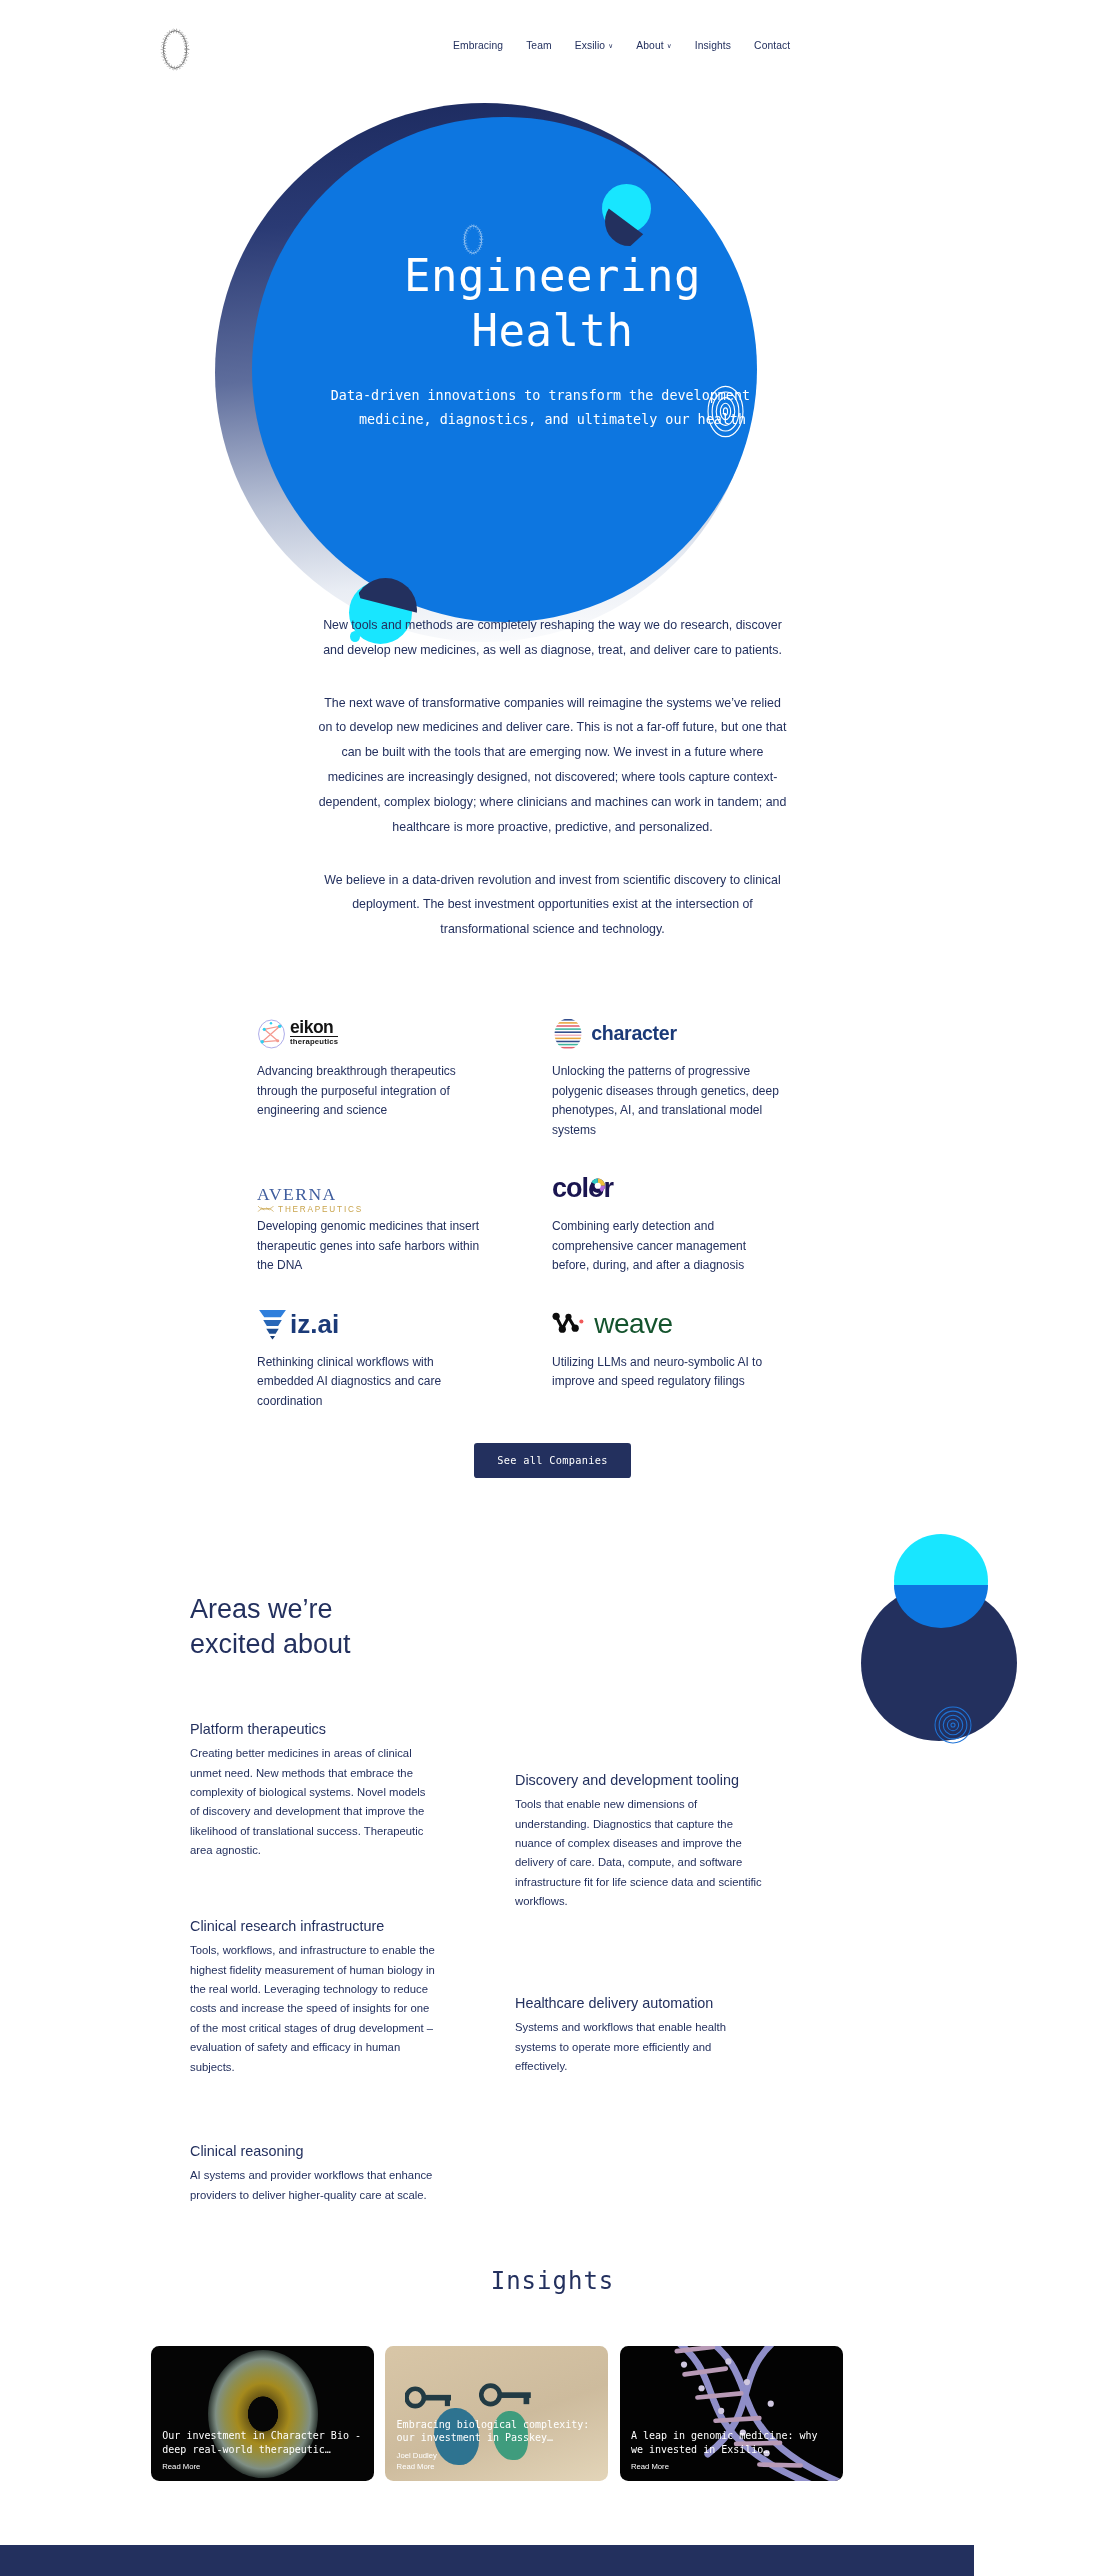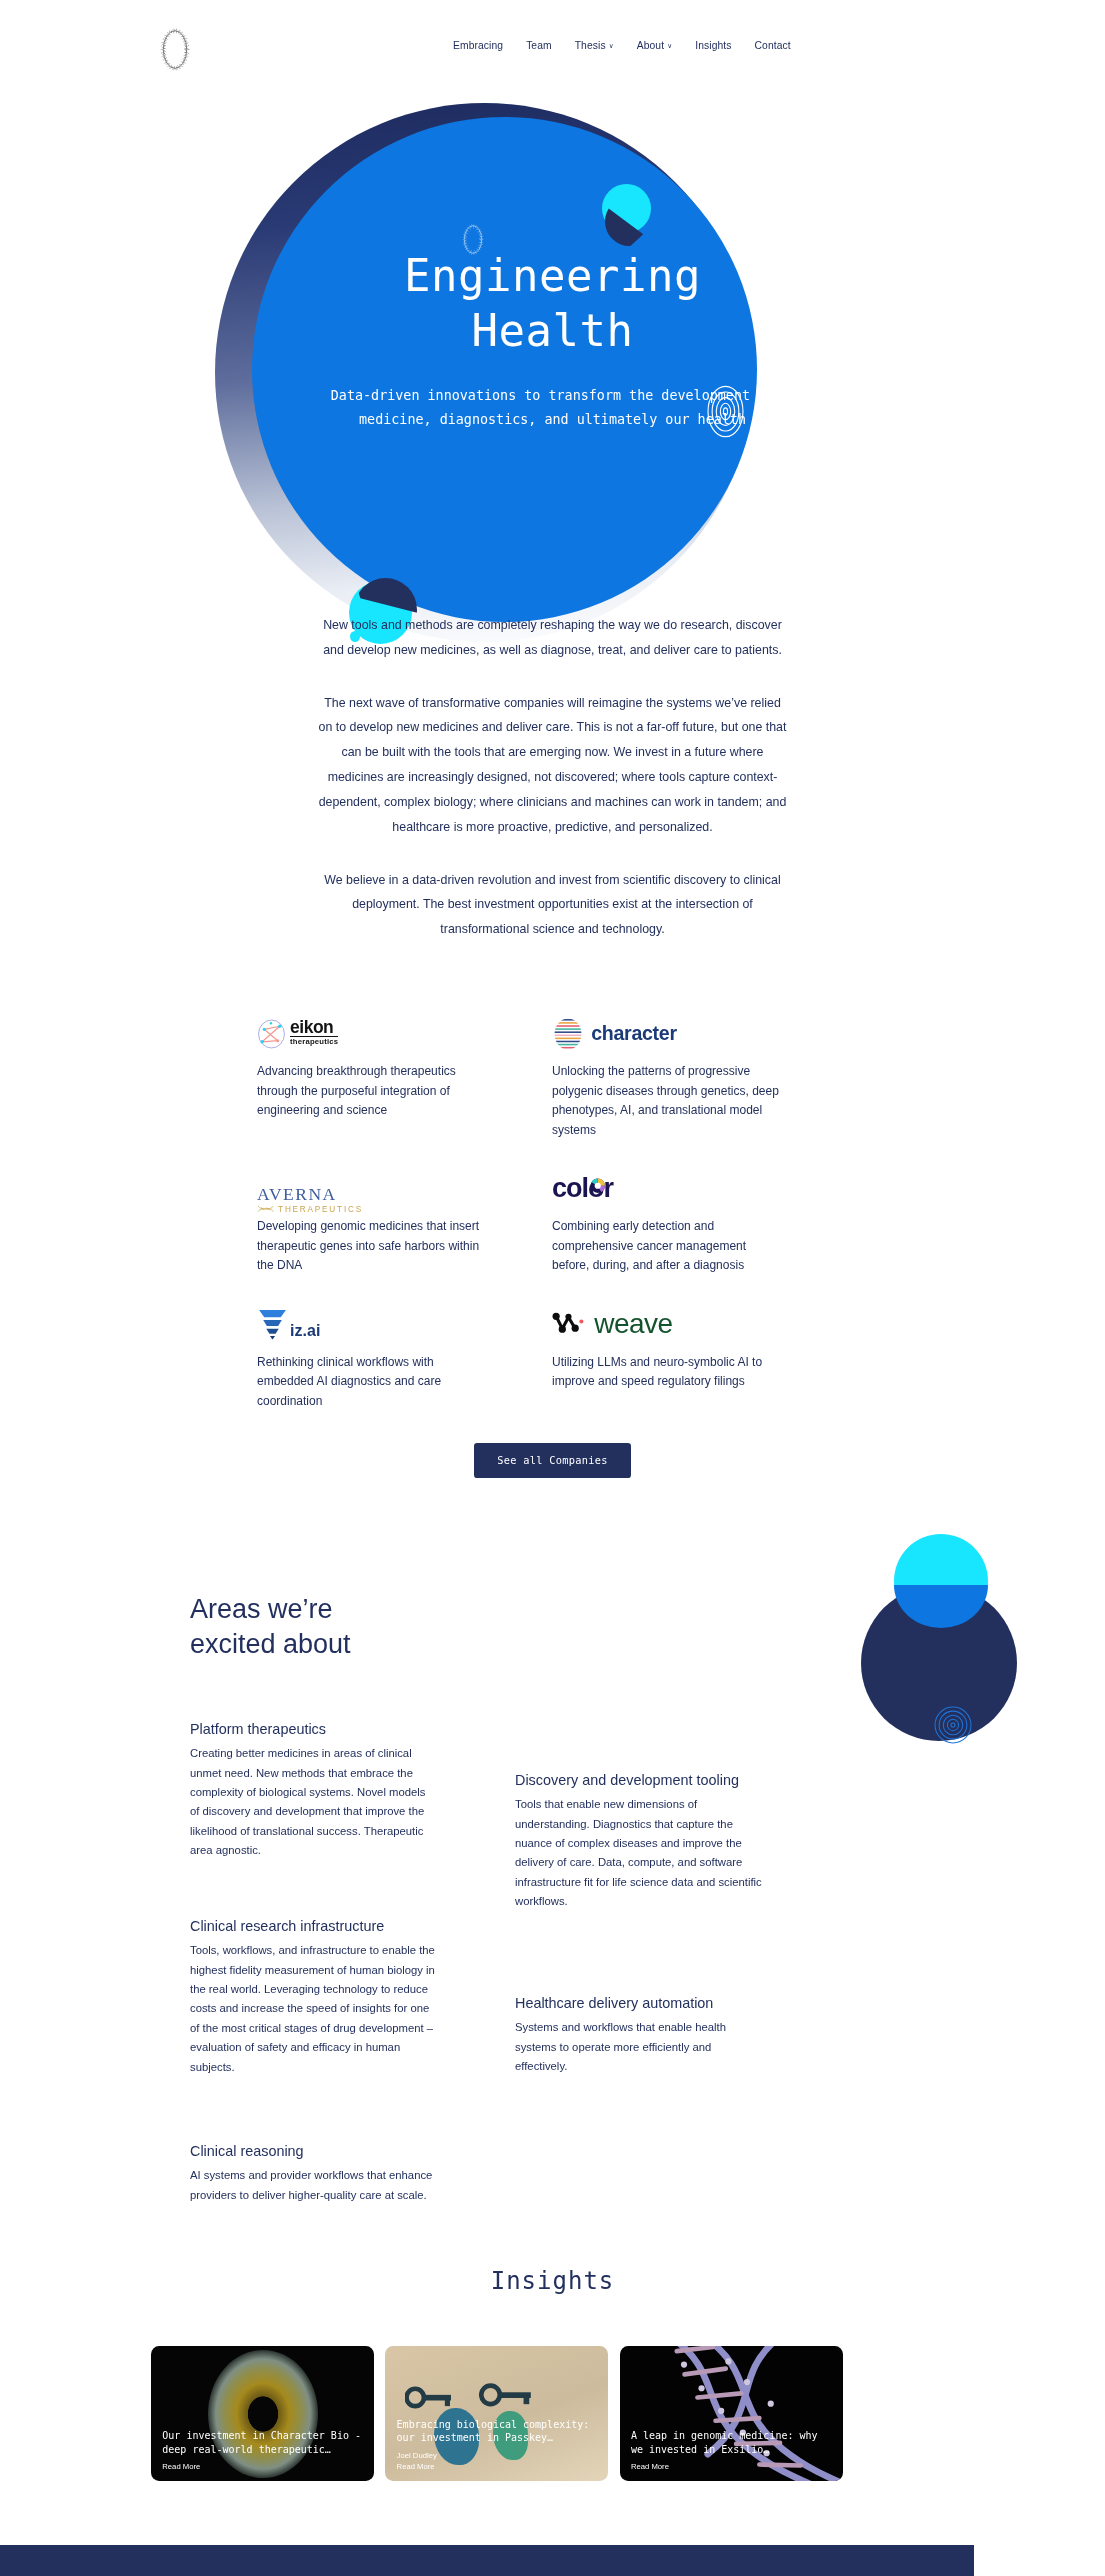--- a/index.html
+++ b/index.html
@@ -139,21 +139,21 @@
   .lg-eikon .n1 { font-size: 17.5px; font-weight: 800; color:#141414; letter-spacing:-0.5px; }
   .lg-eikon .n2 { font-size: 7.7px; font-weight: 600; color:#141414; letter-spacing:0.2px; border-top:1px solid #141414; padding-top:1px; }
   .lg-char { display:flex; align-items:center; gap:7.2px; }
   .lg-char .word { font-size: 19.6px; font-weight: 700; color:#1b3a78; letter-spacing:-0.3px; }
   .lg-averna { line-height:1;margin-top:23px; }
   .lg-averna .a1 { font-size: 17.5px; color:#3f5d9e; letter-spacing: 1.5px; font-family:"Liberation Serif",serif; }
   .lg-averna .a2 { font-size: 8.2px; color:#c9a44c; letter-spacing: 1.8px; margin-top:2.1px; }
   .lg-color { display:flex; align-items:center; }
   .lg-color .word { font-size: 27px; font-weight: 800; color:#1a1550; letter-spacing:-1px; }
   .lg-iz { display:flex; align-items:flex-end; gap:2.1px; }
-  .lg-iz .word { font-size: 16px; font-weight: 600; color:#1b3a78; }
+  .lg-iz .word { font-size: 26px; font-weight: 600; color:#1b3a78; }
   .lg-weave { display:flex; align-items:center; gap:8.2px; }
   .lg-weave .word { font-size: 28px; font-weight: 400; color:#14532d; letter-spacing:-0.5px; }
   .deco-cyan { position:absolute; left: 894px; top: 1534px; width: 94px; height: 94px; border-radius:50%; background:#18e6ff; }
   .deco-navy { position:absolute; left: 861px; top: 1585px; width: 156px; height: 156px; border-radius:50%; background:#23305e; }
   .deco-blue { position:absolute; left: 894px; top: 1585px; width: 94px; height: 43px; background:#0d76e0;
     border-radius: 0 0 47px 47px / 0 0 43px 43px; }
   .deco-spiral { position:absolute; left: 934px; top: 1706px; width: 38px; height: 38px; }
 
   .areas-head {
     position: absolute; left: 190px; top: 1592px;
@@ -233,21 +233,21 @@
     </svg>
   </div>
   <div class="nav-links">
     <a class="nav-link">
         <span>Embracing</span>
       </a>
     <a class="nav-link">
         <span>Team</span>
       </a>
     <a class="nav-link">
-        <span>Thesis</span>
+        <span>Exsilio</span>
         <span class="caret">∨</span>
       </a>
     <a class="nav-link">
         <span>About</span>
         <span class="caret">∨</span>
       </a>
     <a class="nav-link">
         <span>Insights</span>
       </a>
     <a class="nav-link">

